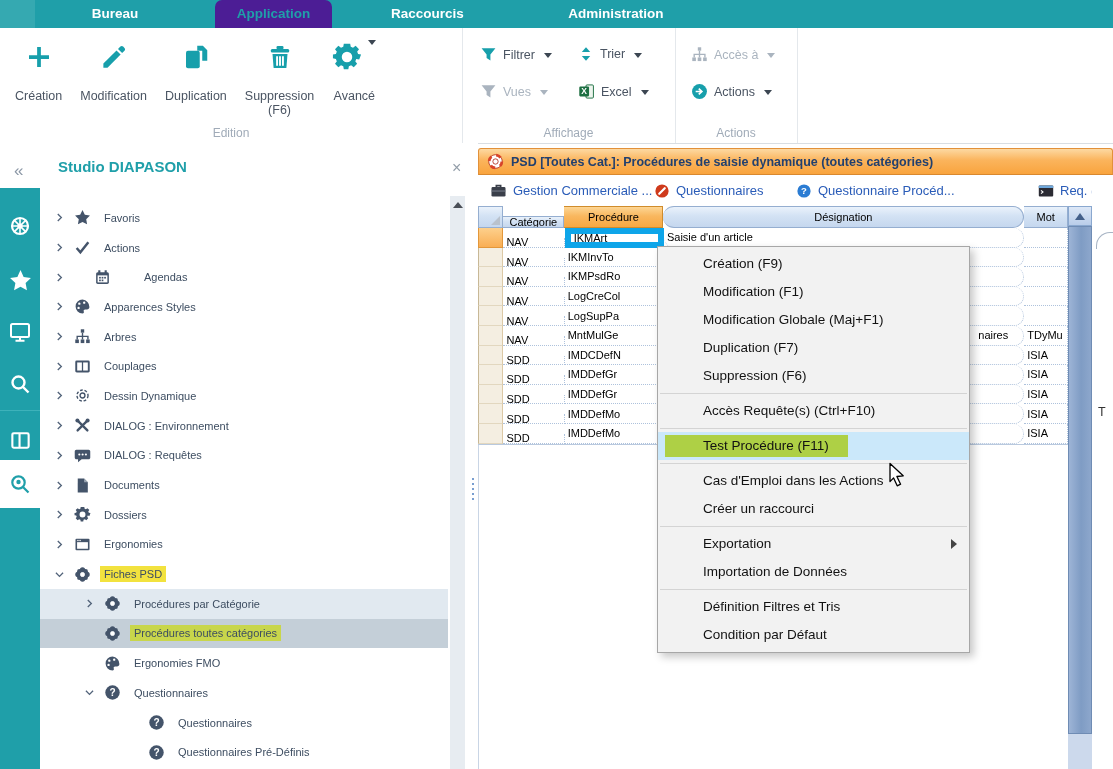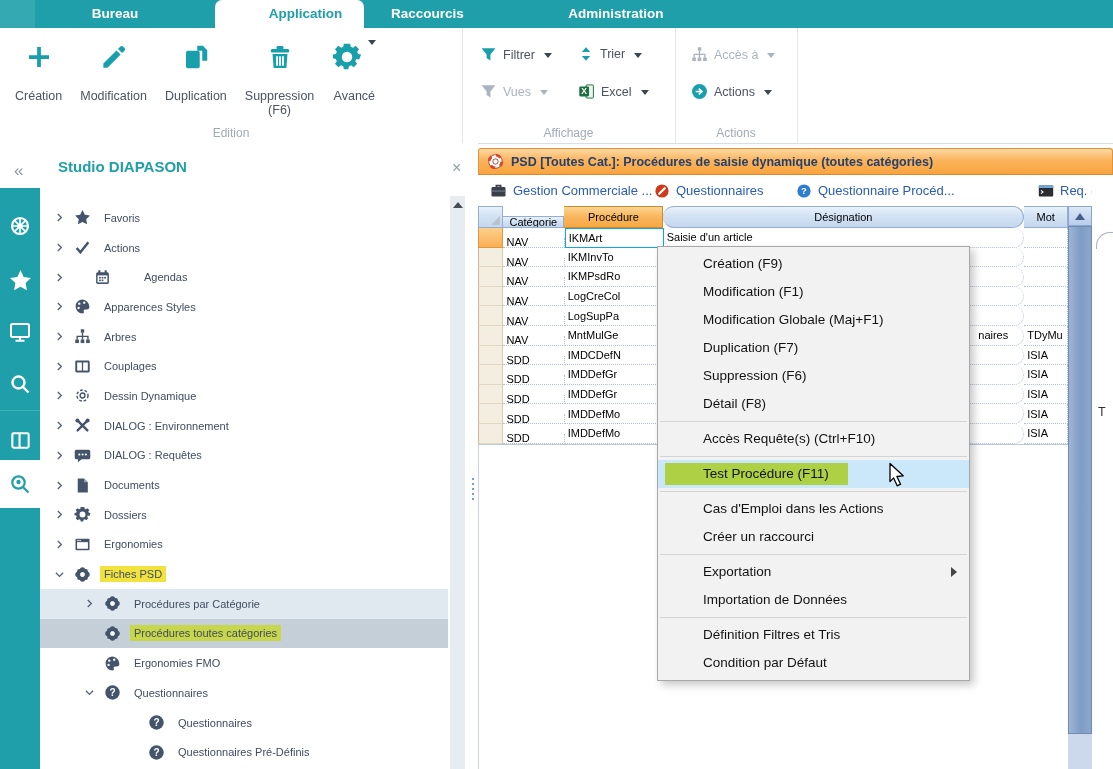--- a/index.html
+++ b/index.html
@@ -5,21 +5,21 @@
   html,body{margin:0;padding:0;}
   body{width:1113px;height:769px;position:relative;overflow:hidden;background:#fff;
        font-family:"Liberation Sans",sans-serif;-webkit-font-smoothing:antialiased;}
   .ic svg{display:block;}
 
   
   .tabbar{position:absolute;left:0;top:0;width:1113px;height:28px;background:#1f9fa9;}
   .tabbar .sysbox{position:absolute;left:0;top:0;width:35px;height:28px;background:#35a9b1;}
   .ttab{position:absolute;top:0;height:28px;line-height:28px;text-align:center;
         color:#fff;font-size:13.5px;font-weight:bold;cursor:default;}
-  .ttab.active{background:#ffffff;color:#1f9fa9;border-radius:7px 7px 0 0;padding-left:32px;}
+  .ttab.active{background:#4c1d95;color:#1f9fa9;border-radius:7px 7px 0 0;}
 
   
   .ribbon{position:absolute;left:0;top:28px;width:1113px;height:115px;background:#fff;
           border-bottom:1px solid #d9dee3;}
   .rzone{position:absolute;top:0;height:115px;}
   .rzone.z1{left:0;width:462px;border-right:1px solid #e4e8ec;}
   .rzone.z2{left:462px;width:213px;border-right:1px solid #e4e8ec;}
   .rzone.z3{left:675px;width:122px;border-right:1px solid #e4e8ec;}
   .rgroup-label{position:absolute;bottom:3px;left:0;right:0;text-align:center;
                 color:#a0abb8;font-size:12px;}
@@ -96,21 +96,21 @@
       border-left:9px solid transparent;border-bottom:9px solid #b9c2cd;}
   .c0{width:26px;}.c1{width:63px;margin-top:10px;}.c2{width:102px;}.c3{width:372px;border-radius:11px;}.c4{width:45px;}
   .drows{border-bottom:1px solid #b9c9de;}
   .drow{display:flex;height:19.6px;}
   .dc{box-sizing:border-box;font-size:11px;color:#000;display:flex;align-items:center;
       padding:0 3px;border-right:1px dotted #aec2dc;border-bottom:1px dotted #aec2dc;
       background:#fff;overflow:hidden;white-space:nowrap;}
   .dc.sel{background:#f4eee1;border-right:1px solid #dcc9a6;border-left:1px solid #c8b896;
           border-bottom:1px solid #e2d7bf;}
   .dc.sel.current{background:linear-gradient(#fdd08c,#f9ae54);border-color:#e3973a;}
-  .dc.focus{border:1px solid #0ea5e9;}
+  .dc.focus{border:6px solid #0ea5e9;}
   .dc.alignr{justify-content:flex-end;padding-right:15px;}
 
   .vscroll{position:absolute;left:1068px;top:206px;width:24px;height:563px;background:#ccd9ec;}
   .vscroll .btn{position:absolute;left:0;top:0;width:24px;height:20px;box-sizing:border-box;
                 background:linear-gradient(#dde8f7,#b9cde9);border:1px solid #8aa8cf;
                 display:flex;align-items:center;justify-content:center;}
   .vscroll .btn i{width:0;height:0;border-left:5px solid transparent;border-right:5px solid transparent;
                   border-bottom:7px solid #44608a;}
   .vscroll .thumb{position:absolute;left:0;top:20px;width:24px;height:508px;box-sizing:border-box;
                   background:linear-gradient(to right,#9db4d6,#7f9cc4 55%,#8da7cc);
@@ -795,21 +795,20 @@
   <div class="corner-curve"></div>
   <div class="side-t">T</div>
 </div>
 
 <div class="cmenu" id="cmenu">
     <div class="mitem"><span class="mlabel">Création (F9)</span></div>
     <div class="mitem"><span class="mlabel">Modification (F1)</span></div>
     <div class="mitem"><span class="mlabel">Modification Globale (Maj+F1)</span></div>
     <div class="mitem"><span class="mlabel">Duplication (F7)</span></div>
     <div class="mitem"><span class="mlabel">Suppression (F6)</span></div>
-    <div class="mitem"><span class="mlabel">Détail (F8)</span></div>
     <div class="msep"></div>
     <div class="mitem"><span class="mlabel">Accès Requête(s) (Ctrl+F10)</span></div>
     <div class="msep"></div>
     <div class="mitem hover"><div class="marker"></div><span class="mlabel">Test Procédure (F11)</span></div>
     <div class="msep"></div>
     <div class="mitem"><span class="mlabel">Cas d'Emploi dans les Actions</span></div>
     <div class="mitem"><span class="mlabel">Créer un raccourci</span></div>
     <div class="msep"></div>
     <div class="mitem"><span class="mlabel">Exportation</span><span class="subarrow"></span></div>
     <div class="mitem"><span class="mlabel">Importation de Données</span></div>

